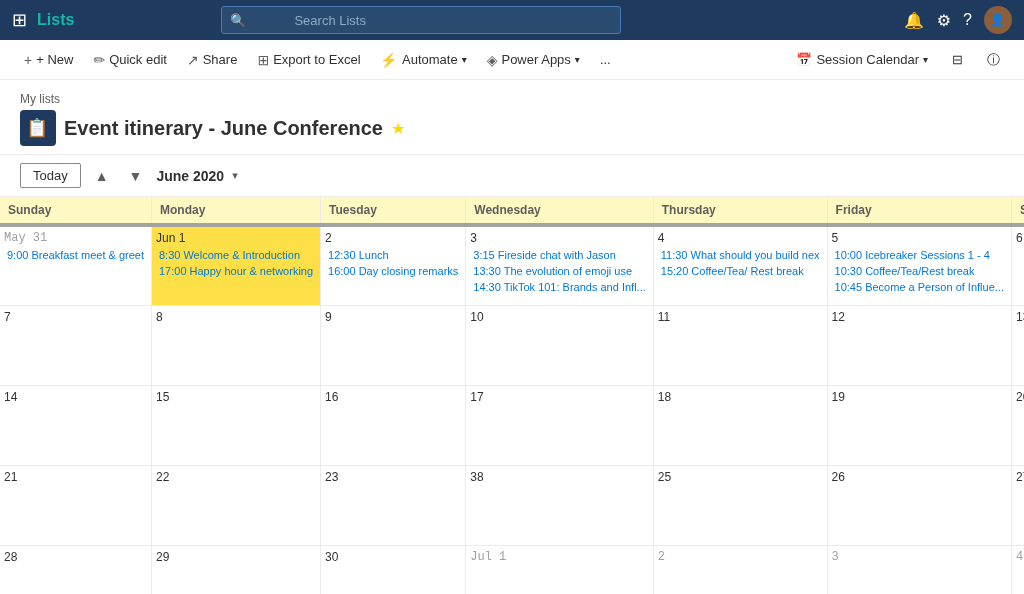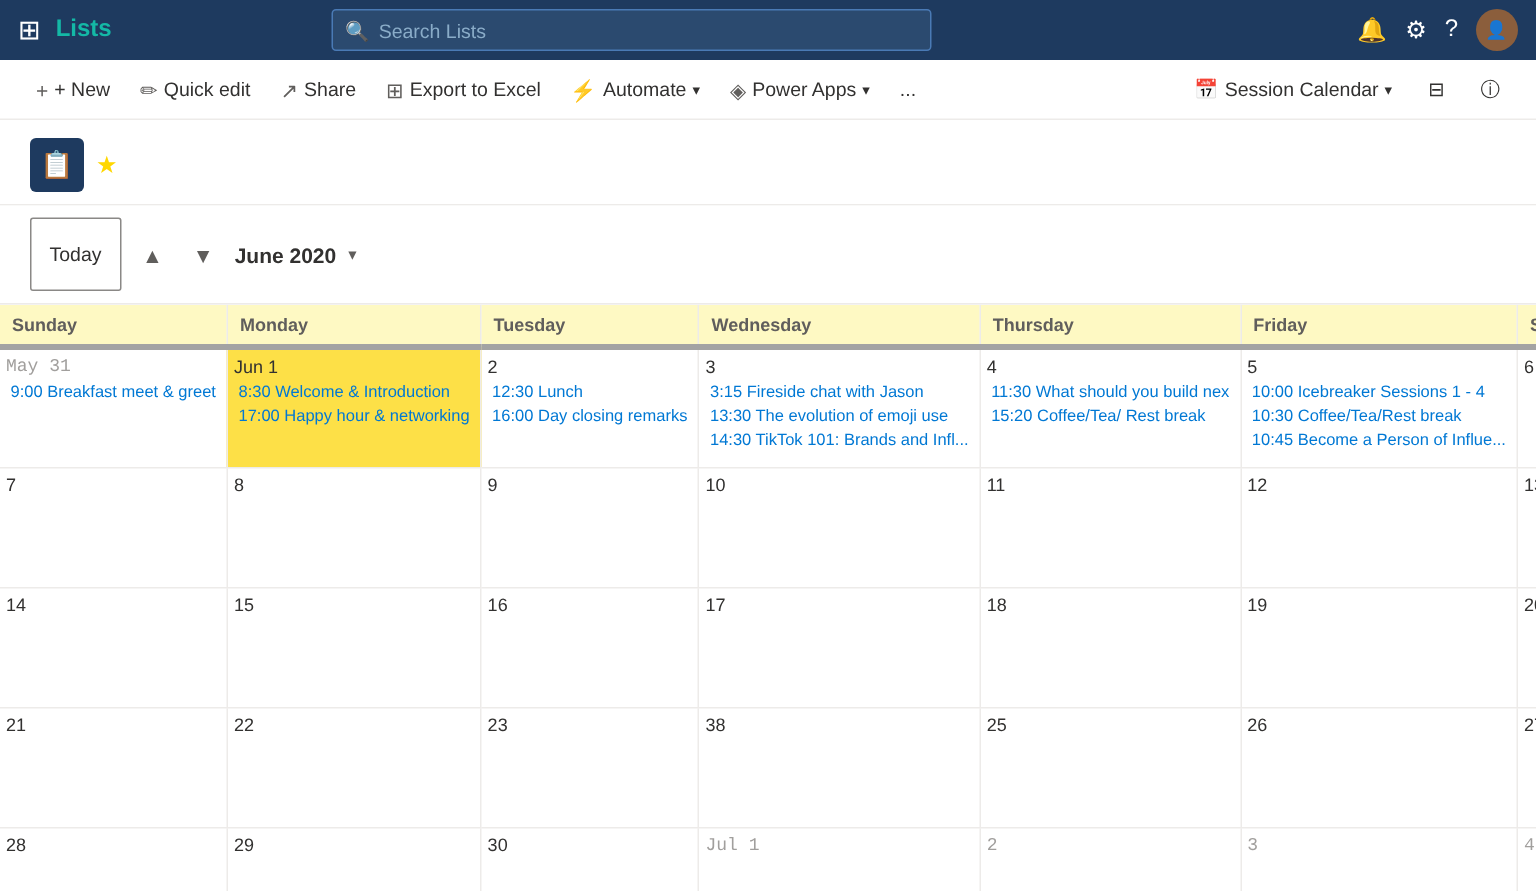--- a/index.html
+++ b/index.html
@@ -29,20 +29,21 @@
       height: 28px;
       gap: 6px;
     }
     .top-bar-search input {
       background: transparent;
       border: none;
       outline: none;
       color: #c8d8ea;
       font-size: 13px;
       width: 100%;
+      margin-left: 42px;
     }
     .top-bar-search input::placeholder { color: #8aacc8; }
     .top-bar-icons { display: flex; align-items: center; gap: 12px; margin-left: auto; }
     .top-bar-icons span { color: #fff; font-size: 16px; cursor: pointer; }
     .avatar { width: 28px; height: 28px; border-radius: 50%; background: #8b5e3c; display: flex; align-items: center; justify-content: center; color: white; font-size: 12px; cursor: pointer; overflow: hidden; }
 
     
     .toolbar {
       background: #fff;
       border-bottom: 1px solid #edebe9;
@@ -92,21 +93,21 @@
     
     .cal-controls {
       background: #fff;
       padding: 8px 20px;
       display: flex;
       align-items: center;
       gap: 8px;
       border-bottom: 1px solid #edebe9;
     }
     .cal-today-btn {
-      padding: 16px 12px; border: 1px solid #8a8886; background: #fff;
+      padding: 4px 12px; border: 1px solid #8a8886; background: #fff;
       border-radius: 2px; font-size: 13px; cursor: pointer; color: #323130;
     }
     .cal-nav-btn {
       padding: 4px 6px; border: none; background: transparent;
       border-radius: 2px; font-size: 14px; cursor: pointer; color: #605e5c;
     }
     .cal-month { font-size: 14px; font-weight: 600; color: #323130; cursor: pointer; }
     .cal-month-arrow { font-size: 11px; color: #605e5c; }
 
     
@@ -221,24 +222,26 @@
     <button class="toolbar-right-btn">
       <span>⊟</span>
     </button>
     <button class="toolbar-right-btn">
       <span>ⓘ</span>
     </button>
   </div>
 </div>
 
 <div class="page-header">
+  <div class="breadcrumb">My lists</div>
   <div class="page-title-row">
     <div class="list-icon-box">
       <span>📋</span>
     </div>
+    <span class="page-title">Event itinerary - June Conference</span>
     <span class="star-icon">★</span>
   </div>
 </div>
 
 <div class="cal-controls">
   <button class="cal-today-btn">Today</button>
   <button class="cal-nav-btn">▲</button>
   <button class="cal-nav-btn">▼</button>
   <span class="cal-month">June 2020</span>
   <span class="cal-month-arrow">▾</span>

